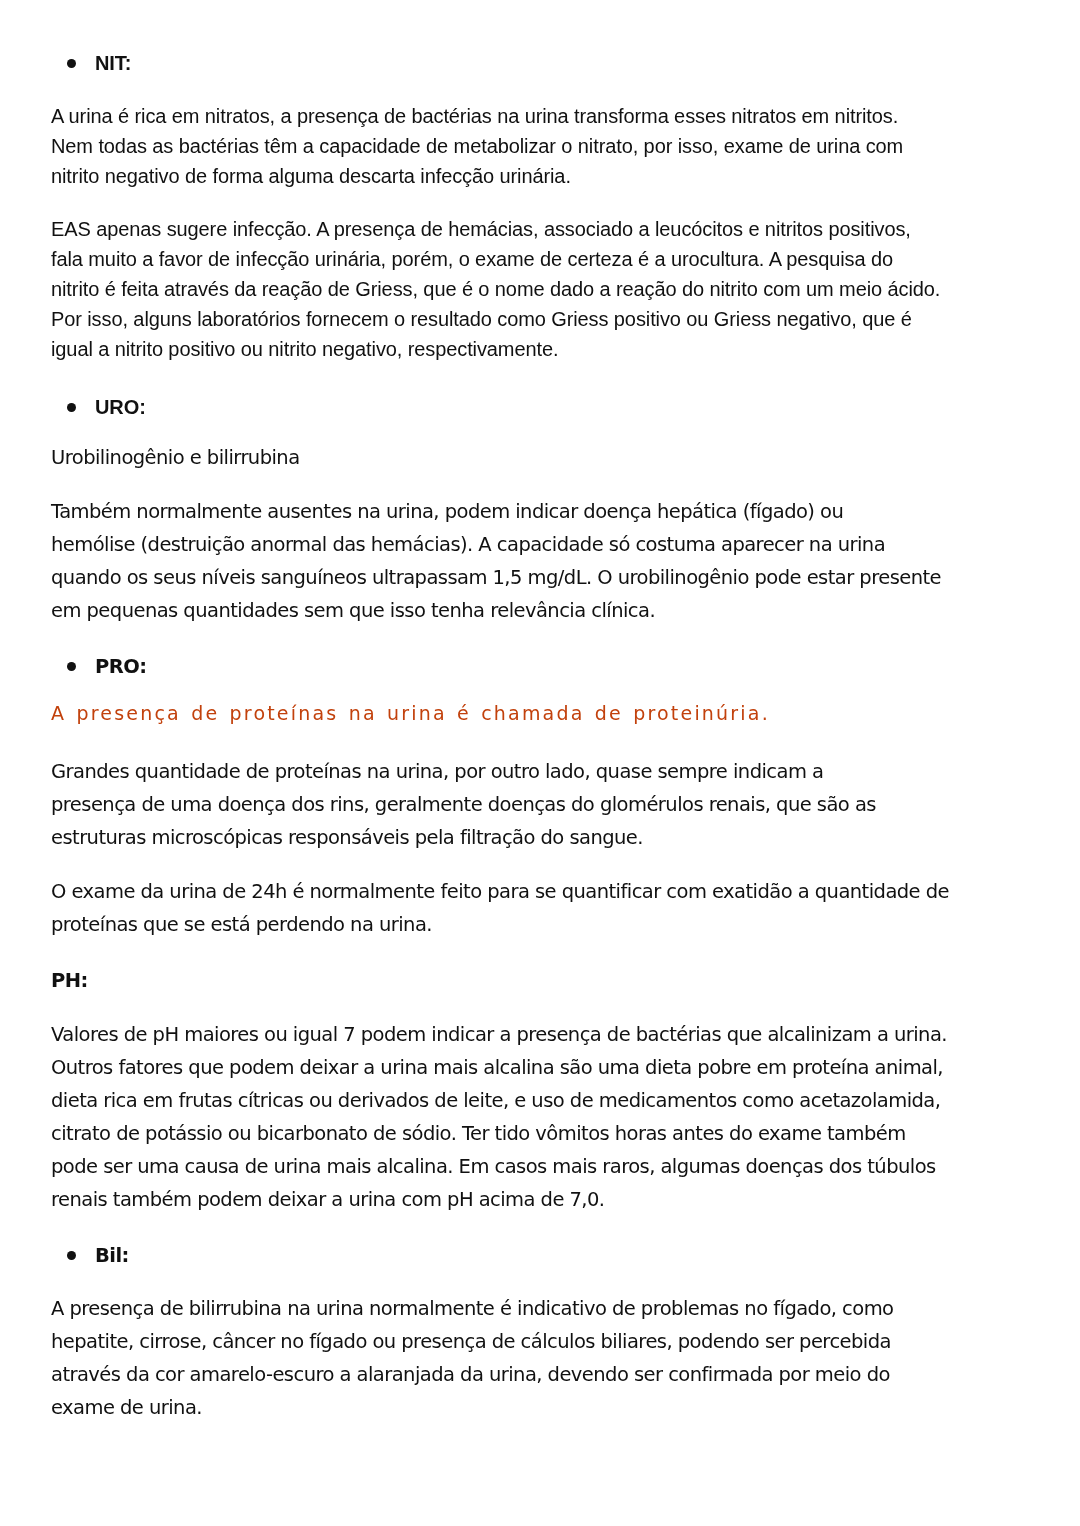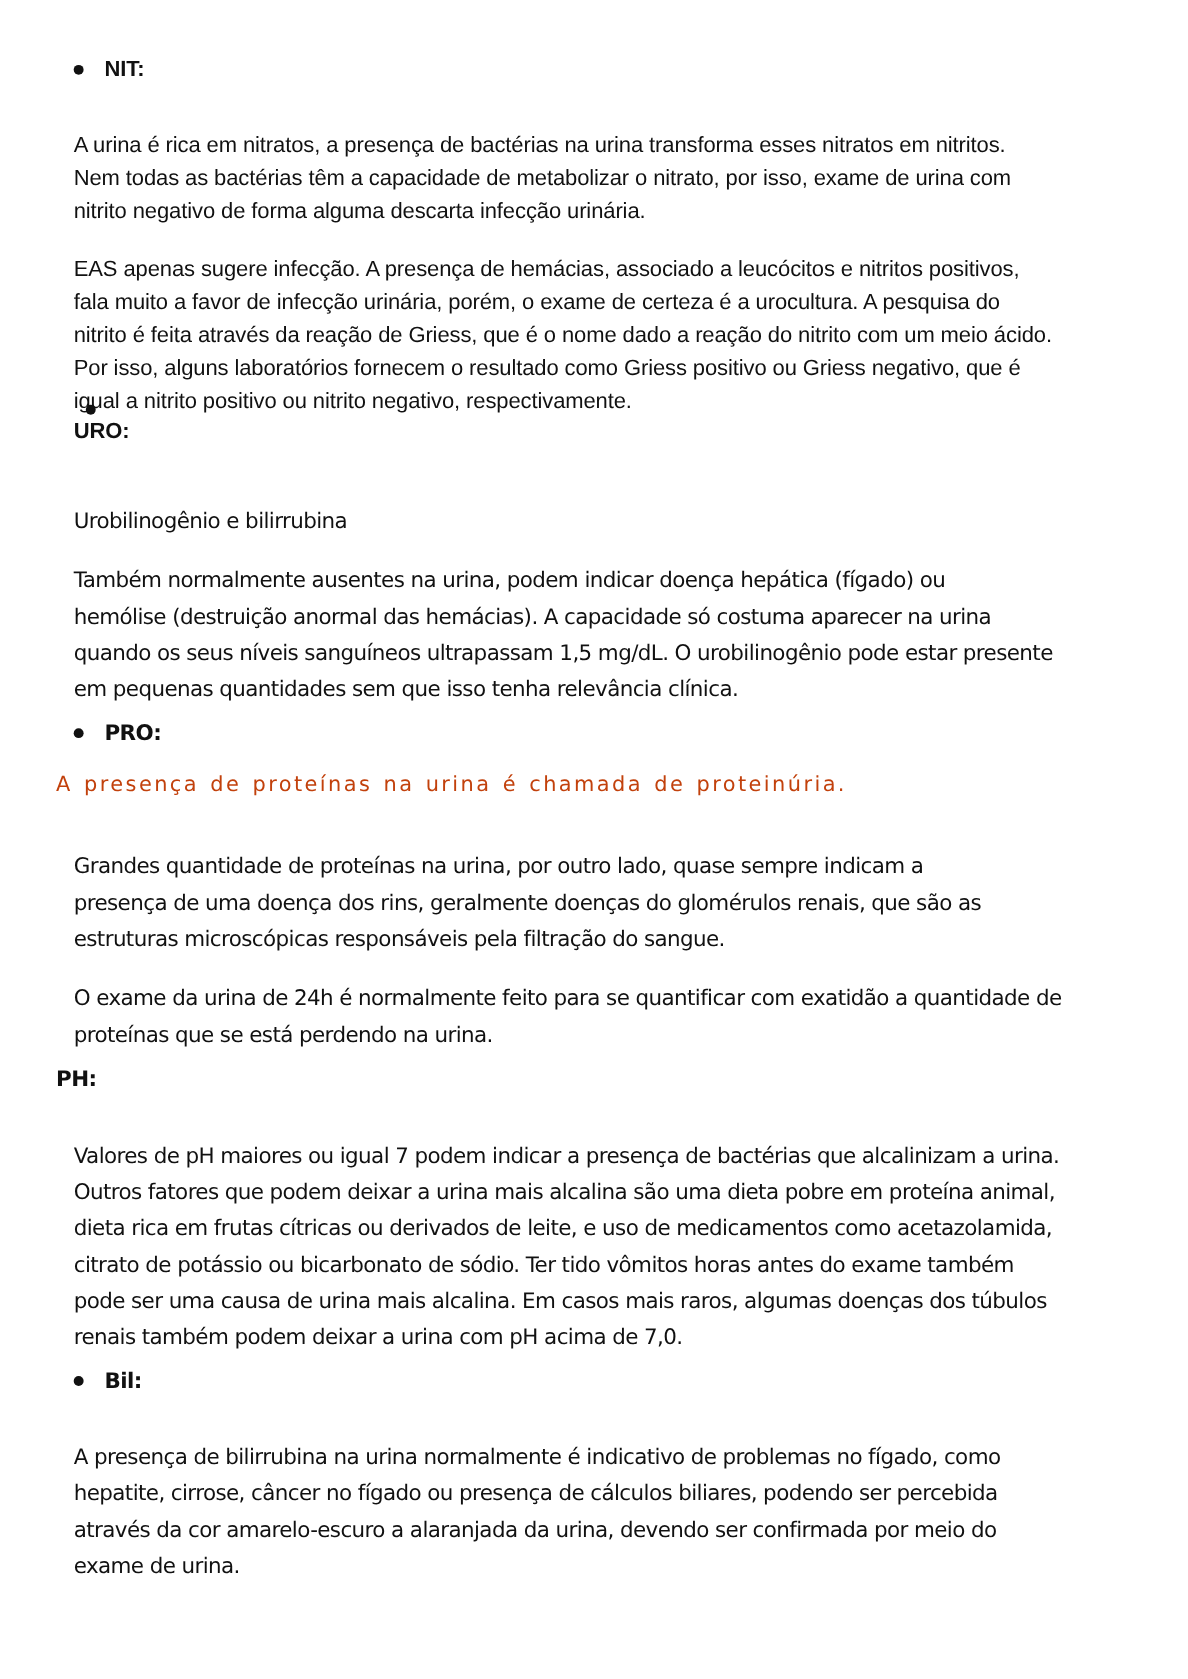--- a/index.html
+++ b/index.html
@@ -43,21 +43,21 @@
       width: 9px;
       height: 9px;
       border-radius: 50%;
       background: #111;
       margin-right: 19px;
       display: inline-block;
     }
     .para {
       position: absolute;
       left: 0;
-      margin: 16px;
+      margin: 0;
     }
     .plain-heading {
       position: absolute;
       left: 0;
       font-weight: bold;
     }
     .grey-line {
       position: absolute;
       left: 0;
       font-family: "DejaVu Sans", sans-serif;
@@ -85,21 +85,21 @@
   </div>
 
   <div class="para arial" style="top:214px;">
     <div>EAS apenas sugere infecção. A presença de hemácias, associado a leucócitos e nitritos positivos,</div>
     <div>fala muito a favor de infecção urinária, porém, o exame de certeza é a urocultura. A pesquisa do</div>
     <div>nitrito é feita através da reação de Griess, que é o nome dado a reação do nitrito com um meio ácido.</div>
     <div>Por isso, alguns laboratórios fornecem o resultado como Griess positivo ou Griess negativo, que é</div>
     <div>igual a nitrito positivo ou nitrito negativo, respectivamente.</div>
   </div>
 
-  <div class="bullet-row arial" style="top:368px;flex-direction:column;">
+  <div class="bullet-row arial" style="top:392px;">
     <span class="bullet-dot"></span>
     <span>URO:</span>
   </div>
 
   <div class="para sans" style="top:441px;">Urobilinogênio e bilirrubina</div>
 
   <div class="para sans" style="top:495px;">
     <div><span>Também normalmente </span><b>ausentes</b><span> na urina, podem </span><b>indicar doença hepática (fígado)</b><span> ou</span></div>
     <div><b>hemólise</b><span> (destruição anormal das hemácias). A capacidade só costuma aparecer na urina</span></div>
     <div>quando os seus níveis sanguíneos ultrapassam 1,5 mg/dL. O urobilinogênio pode estar presente</div>

